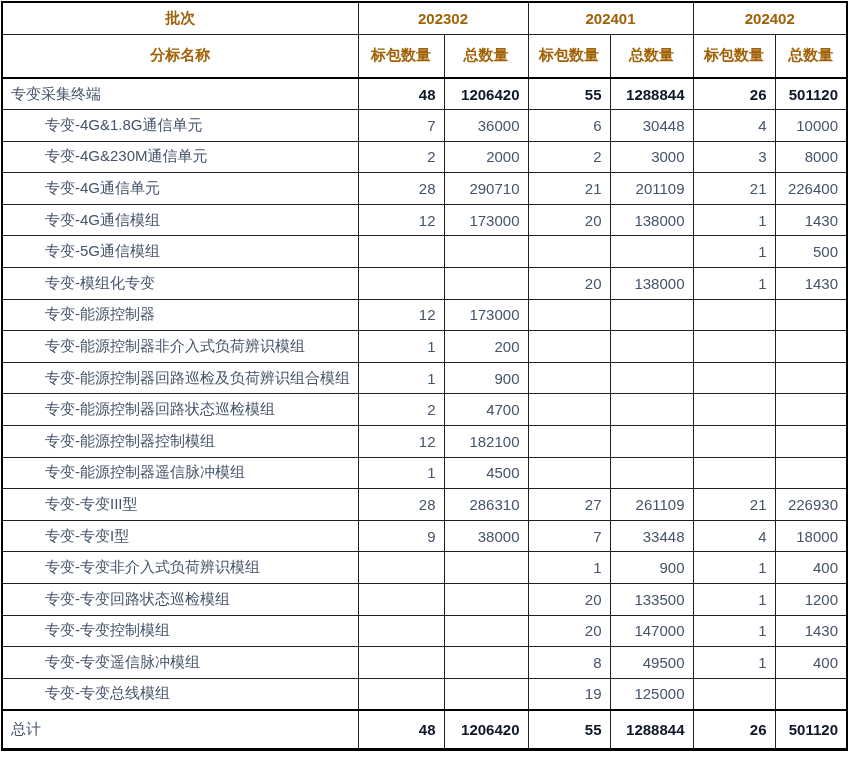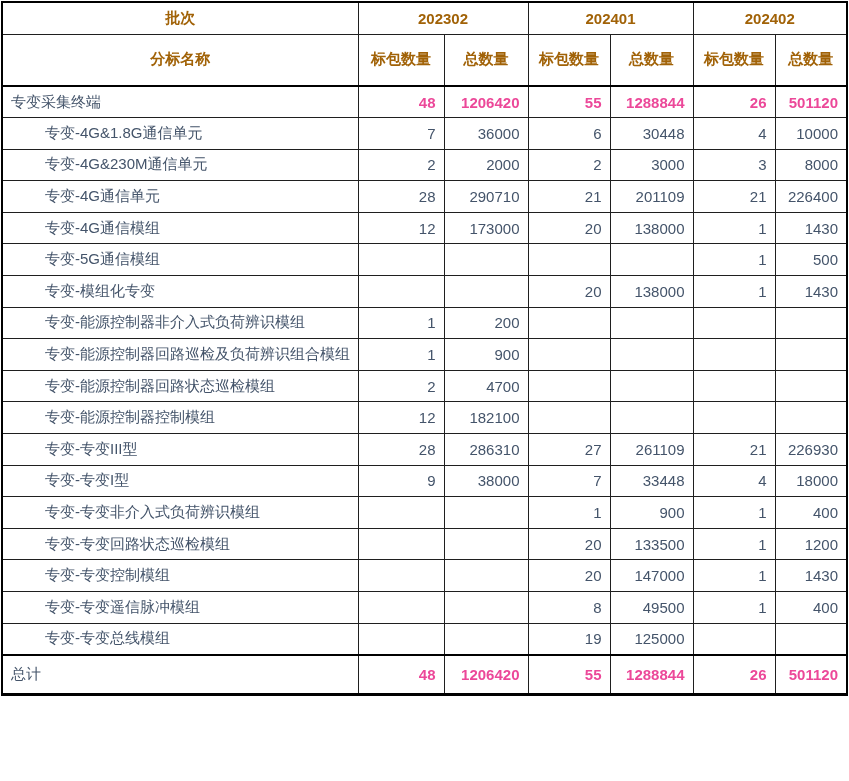--- a/index.html
+++ b/index.html
@@ -30,41 +30,41 @@
   table.grid th, table.grid td {
     border: 1px solid #1f1f1f;
     padding: 0 8px;
     box-sizing: border-box;
     font-size: 15px;
     overflow: hidden;
     white-space: nowrap;
   }
   table.grid { border: 2px solid #000000; }
   tr.hdr-row-1 { height: 32px; }
-  tr.hdr-row-2 { height: 52px; }
+  tr.hdr-row-2 { height: 44px; }
   tr.hdr-row-2 th { border-bottom: 2px solid #000000; }
   tbody tr { height: 31.6px; }
   tbody tr.total-row td { border-top: 2px solid #000000; border-bottom: 3px solid #000000; height: 40px; }
   th {
     color: #a16207;
     font-weight: bold;
     text-align: center;
     background: #ffffff;
   }
   td.name-cell {
     color: #44546A;
     text-align: left;
   }
   td.name-cell.indent { padding-left: 42px; }
   td.num-cell {
     color: #44546A;
     text-align: right;
   }
   tr.values-bold td.num-cell {
-    color: #ec4899;
+    color: #0f172a;
     font-weight: bold;
     padding-left: 8px;
   }
 </style>
 </head>
 <body>
 
 <div class="table-wrap">
   <table class="grid">
     <colgroup>
@@ -151,20 +151,29 @@
         <tr>
           <td class="name-cell indent">专变-模组化专变</td>
           <td class="num-cell"></td>
           <td class="num-cell"></td>
           <td class="num-cell">20</td>
           <td class="num-cell">138000</td>
           <td class="num-cell">1</td>
           <td class="num-cell">1430</td>
         </tr>
         <tr>
+          <td class="name-cell indent">专变-能源控制器</td>
+          <td class="num-cell">12</td>
+          <td class="num-cell">173000</td>
+          <td class="num-cell"></td>
+          <td class="num-cell"></td>
+          <td class="num-cell"></td>
+          <td class="num-cell"></td>
+        </tr>
+        <tr>
           <td class="name-cell indent">专变-能源控制器非介入式负荷辨识模组</td>
           <td class="num-cell">1</td>
           <td class="num-cell">200</td>
           <td class="num-cell"></td>
           <td class="num-cell"></td>
           <td class="num-cell"></td>
           <td class="num-cell"></td>
         </tr>
         <tr>
           <td class="name-cell indent">专变-能源控制器回路巡检及负荷辨识组合模组</td>
@@ -181,20 +190,29 @@
           <td class="num-cell">4700</td>
           <td class="num-cell"></td>
           <td class="num-cell"></td>
           <td class="num-cell"></td>
           <td class="num-cell"></td>
         </tr>
         <tr>
           <td class="name-cell indent">专变-能源控制器控制模组</td>
           <td class="num-cell">12</td>
           <td class="num-cell">182100</td>
+          <td class="num-cell"></td>
+          <td class="num-cell"></td>
+          <td class="num-cell"></td>
+          <td class="num-cell"></td>
+        </tr>
+        <tr>
+          <td class="name-cell indent">专变-能源控制器遥信脉冲模组</td>
+          <td class="num-cell">1</td>
+          <td class="num-cell">4500</td>
           <td class="num-cell"></td>
           <td class="num-cell"></td>
           <td class="num-cell"></td>
           <td class="num-cell"></td>
         </tr>
         <tr>
           <td class="name-cell indent">专变-专变III型</td>
           <td class="num-cell">28</td>
           <td class="num-cell">286310</td>
           <td class="num-cell">27</td>

